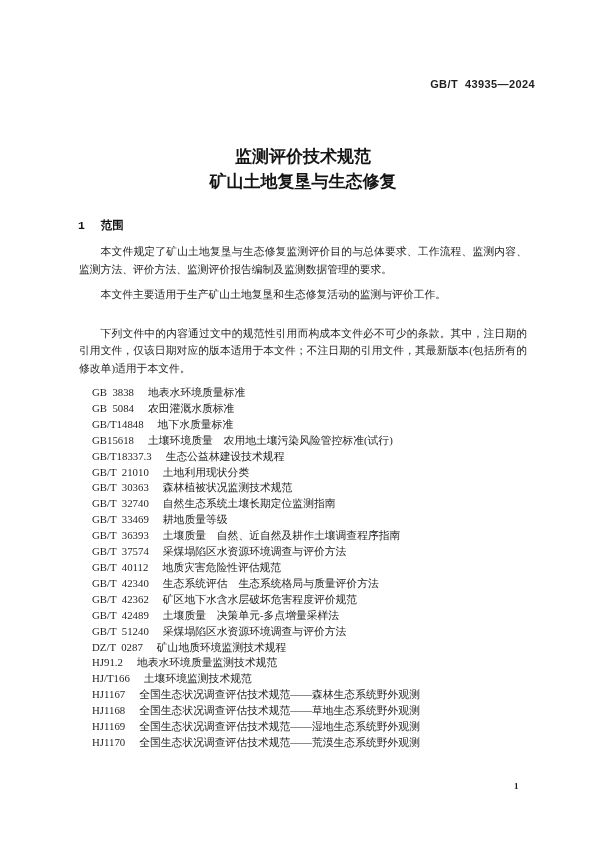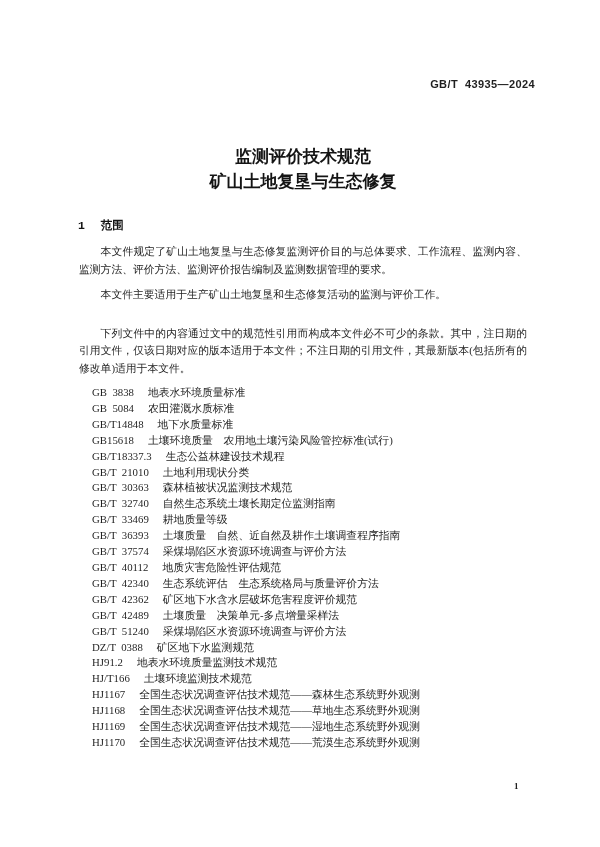--- a/index.html
+++ b/index.html
@@ -133,21 +133,21 @@
           <div class="ref-item"><span class="ref-code">GB/T  30363</span><span class="ref-title">森林植被状况监测技术规范</span></div>
           <div class="ref-item"><span class="ref-code">GB/T  32740</span><span class="ref-title">自然生态系统土壤长期定位监测指南</span></div>
           <div class="ref-item"><span class="ref-code">GB/T  33469</span><span class="ref-title">耕地质量等级</span></div>
           <div class="ref-item"><span class="ref-code">GB/T  36393</span><span class="ref-title">土壤质量　自然、近自然及耕作土壤调查程序指南</span></div>
           <div class="ref-item"><span class="ref-code">GB/T  37574</span><span class="ref-title">采煤塌陷区水资源环境调查与评价方法</span></div>
           <div class="ref-item"><span class="ref-code">GB/T  40112</span><span class="ref-title">地质灾害危险性评估规范</span></div>
           <div class="ref-item"><span class="ref-code">GB/T  42340</span><span class="ref-title">生态系统评估　生态系统格局与质量评价方法</span></div>
           <div class="ref-item"><span class="ref-code">GB/T  42362</span><span class="ref-title">矿区地下水含水层破坏危害程度评价规范</span></div>
           <div class="ref-item"><span class="ref-code">GB/T  42489</span><span class="ref-title">土壤质量　决策单元-多点增量采样法</span></div>
           <div class="ref-item"><span class="ref-code">GB/T  51240</span><span class="ref-title">采煤塌陷区水资源环境调查与评价方法</span></div>
-          <div class="ref-item"><span class="ref-code">DZ/T  0388</span><span class="ref-title">矿区地下水监测规范</span></div>
+          <div class="ref-item"><span class="ref-code">DZ/T  0287</span><span class="ref-title">矿山地质环境监测技术规程</span></div>
           <div class="ref-item"><span class="ref-code">HJ91.2</span><span class="ref-title">地表水环境质量监测技术规范</span></div>
           <div class="ref-item"><span class="ref-code">HJ/T166</span><span class="ref-title">土壤环境监测技术规范</span></div>
           <div class="ref-item"><span class="ref-code">HJ1167</span><span class="ref-title">全国生态状况调查评估技术规范——森林生态系统野外观测</span></div>
           <div class="ref-item"><span class="ref-code">HJ1168</span><span class="ref-title">全国生态状况调查评估技术规范——草地生态系统野外观测</span></div>
           <div class="ref-item"><span class="ref-code">HJ1169</span><span class="ref-title">全国生态状况调查评估技术规范——湿地生态系统野外观测</span></div>
           <div class="ref-item"><span class="ref-code">HJ1170</span><span class="ref-title">全国生态状况调查评估技术规范——荒漠生态系统野外观测</span></div>
         </div>
     </div>
 
   </div>

